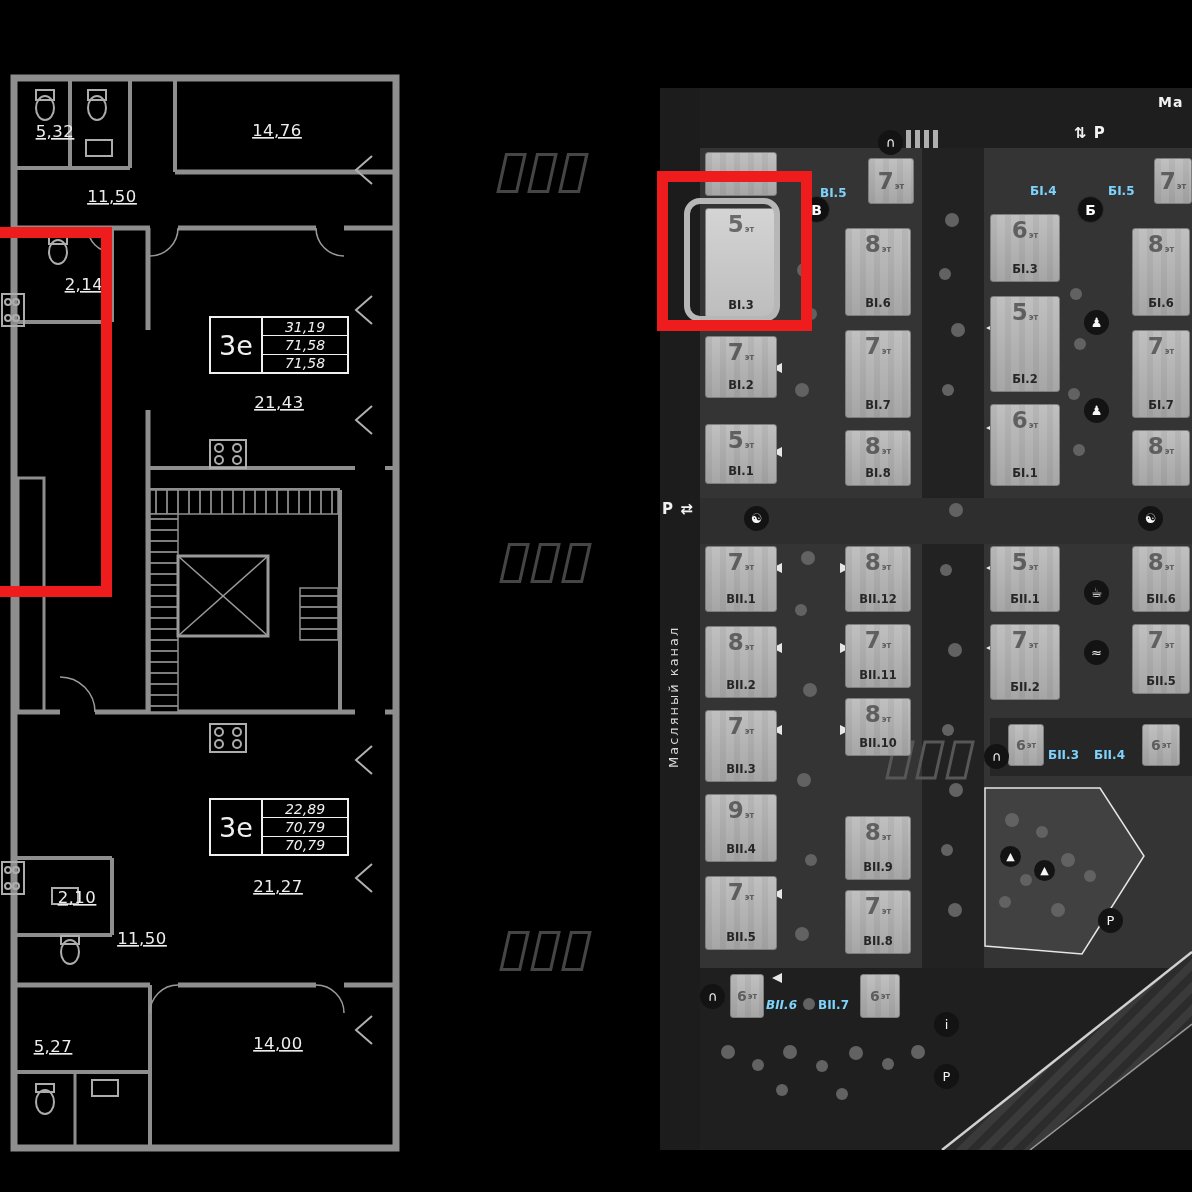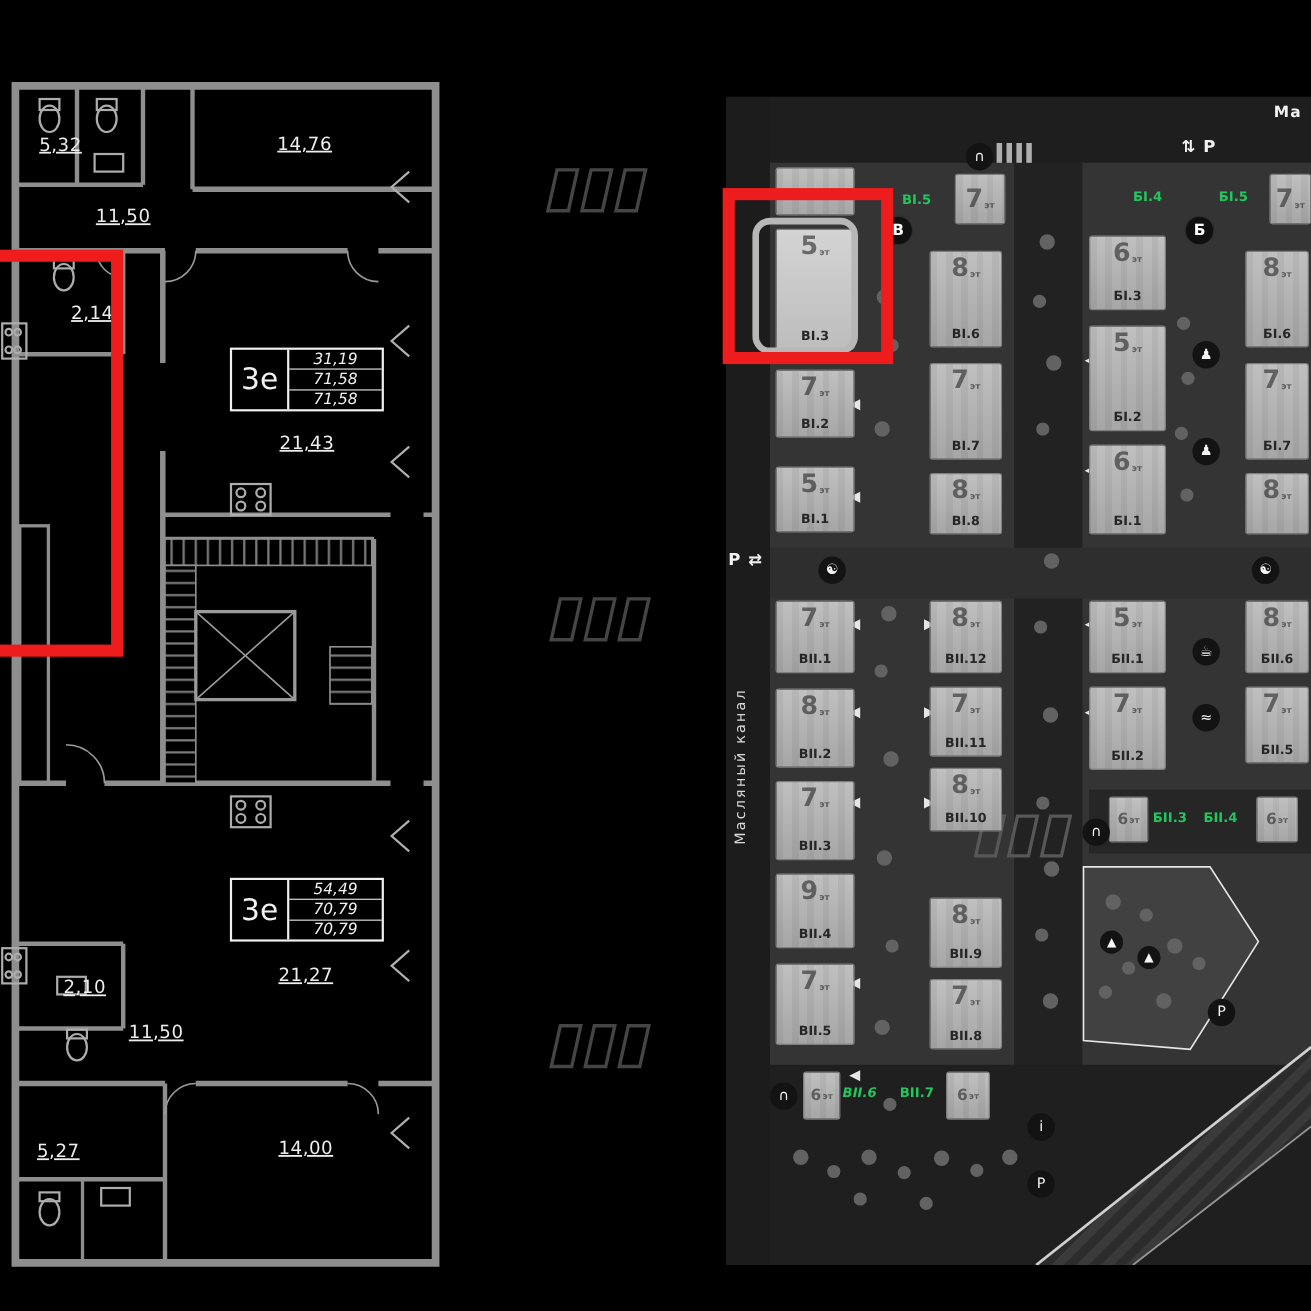--- a/index.html
+++ b/index.html
@@ -25,21 +25,21 @@
     background-image:repeating-linear-gradient(90deg,rgba(0,0,0,.05) 0 6px,rgba(0,0,0,0) 6px 14px),linear-gradient(180deg,#c0c0c0,#a6a6a6);
     border:1px solid #7e7e7e;border-radius:3px;box-sizing:border-box;
     display:flex;flex-direction:column;align-items:center;justify-content:space-between;padding:4px 2px;}
   .bldg.hl{background-image:linear-gradient(180deg,#d4d4d4,#bdbdbd);}
   .bldg.center{justify-content:center;}
   .bfl{display:flex;align-items:flex-end;color:rgba(42,42,42,.62);font-weight:bold;line-height:1;}
   .fnum{font-size:23px;}
   .fsuf{font-size:8px;margin-left:1px;margin-bottom:2px;font-weight:600;}
   .bldg.small .fnum{font-size:14px;}
   .blbl{font-size:11.5px;color:#262626;font-weight:600;margin-bottom:1px;white-space:nowrap;}
-  .out-lab{position:absolute;color:#22c55e;font-size:12px;font-weight:600;white-space:nowrap;}
+  .out-lab{position:absolute;color:#7dd3fc;font-size:12px;font-weight:600;white-space:nowrap;margin-top:12px;}
   .badge{position:absolute;width:27px;height:27px;border-radius:50%;background:#101010;color:#fff;
     display:flex;align-items:center;justify-content:center;font-size:14px;font-weight:bold;border:1.5px solid #2f2f2f;box-sizing:border-box;}
   .map-icon{position:absolute;width:25px;height:25px;border-radius:50%;background:#131313;color:#f5f5f5;
     display:flex;align-items:center;justify-content:center;font-size:13px;line-height:1;}
   .map-icon.sm{width:21px;height:21px;font-size:11px;}
   .ptext{position:absolute;color:#f2f2f2;font-weight:bold;font-size:15px;letter-spacing:1px;white-space:nowrap;}
   .street-v{position:absolute;writing-mode:vertical-rl;transform:rotate(180deg);color:#d9d9d9;font-size:13px;letter-spacing:2px;white-space:nowrap;}
   .sel-ring{position:absolute;border:6px solid #b7b7b7;border-radius:16px;background:transparent;box-sizing:border-box;}
   .redbox{position:absolute;border:11px solid #ee1c1c;box-sizing:border-box;background:transparent;z-index:60;}
 </style>
@@ -173,21 +173,21 @@
     <div class="unit-type">3е</div>
     <div class="unit-areas">
       <div class="row">31,19</div>
       <div class="row">71,58</div>
       <div class="row">71,58</div>
     </div>
   </div>
   <div class="unit-box" style="left:209px;top:798px;">
     <div class="unit-type">3е</div>
     <div class="unit-areas">
-      <div class="row">54,49</div>
+      <div class="row">22,89</div>
       <div class="row">70,79</div>
       <div class="row">70,79</div>
     </div>
   </div>
 </div>
 
 <svg id="gap-marks" viewBox="0 0 140 920">
   <use href="#wm" x="25" y="40" width="95" height="66" style="color:#454545"></use>
   <use href="#wm" x="28" y="430" width="95" height="66" style="color:#454545"></use>
   <use href="#wm" x="28" y="818" width="95" height="66" style="color:#454545"></use>

